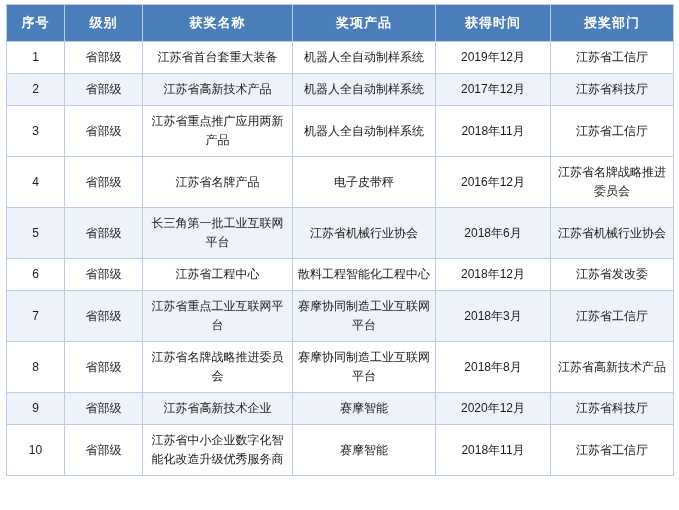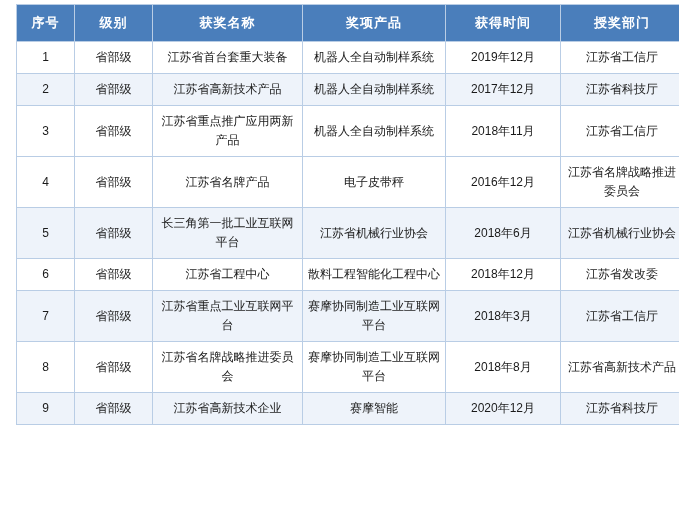--- a/index.html
+++ b/index.html
@@ -10,21 +10,21 @@
   body {
     width: 679px;
     height: 510px;
     font-family: "Liberation Sans", sans-serif;
     overflow: hidden;
   }
   .table-wrap {
     width: 679px;
     height: 510px;
     box-sizing: border-box;
-    padding: 4px 6px 4px 16px;
+    padding: 4px 6px 4px 6px;
   }
   table.award-table {
     border-collapse: collapse;
     width: 667px;
     table-layout: fixed;
   }
   table.award-table th {
     background: #4a7ebb;
     color: #ffffff;
     font-size: 13px;
@@ -146,15 +146,23 @@
         <td>江苏省高新技术产品</td>
       </tr>
       <tr class="row-odd">
         <td>9</td>
         <td>省部级</td>
         <td>江苏省高新技术企业</td>
         <td>赛摩智能</td>
         <td>2020年12月</td>
         <td>江苏省科技厅</td>
       </tr>
+      <tr class="row-even">
+        <td>10</td>
+        <td>省部级</td>
+        <td>江苏省中小企业数字化智能化改造升级优秀服务商</td>
+        <td>赛摩智能</td>
+        <td>2018年11月</td>
+        <td>江苏省工信厅</td>
+      </tr>
     </tbody>
   </table>
 </div>
 
 </body></html>

